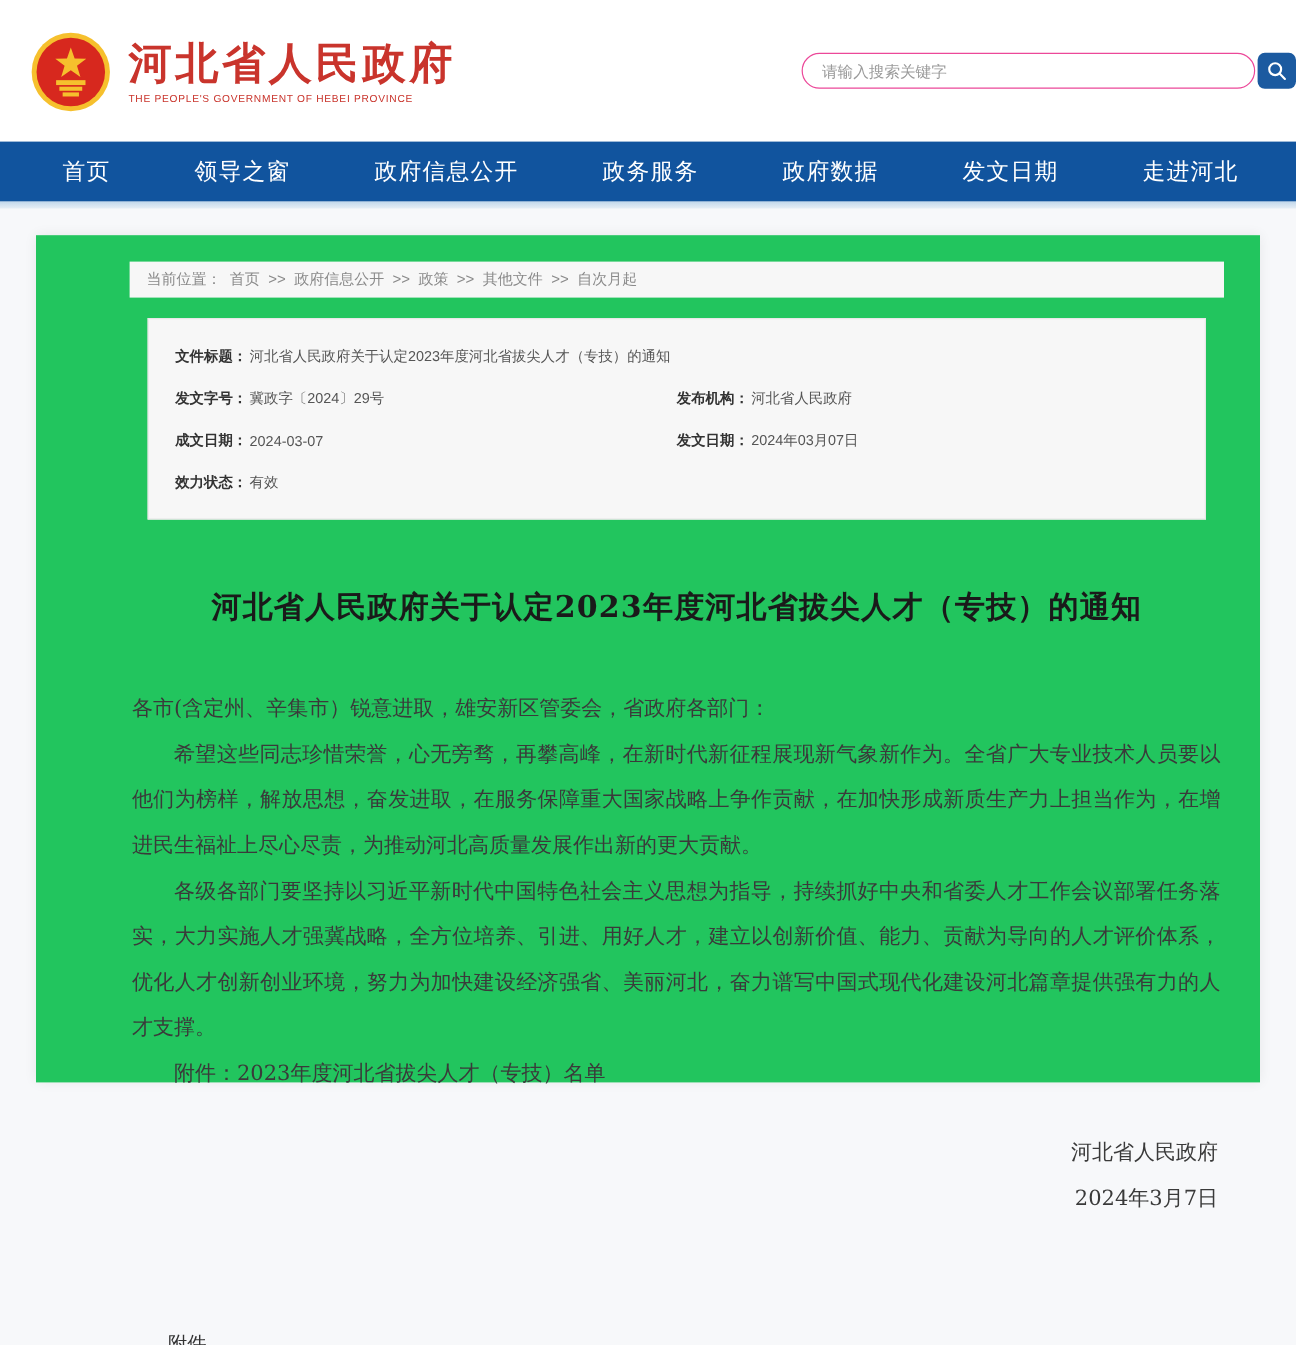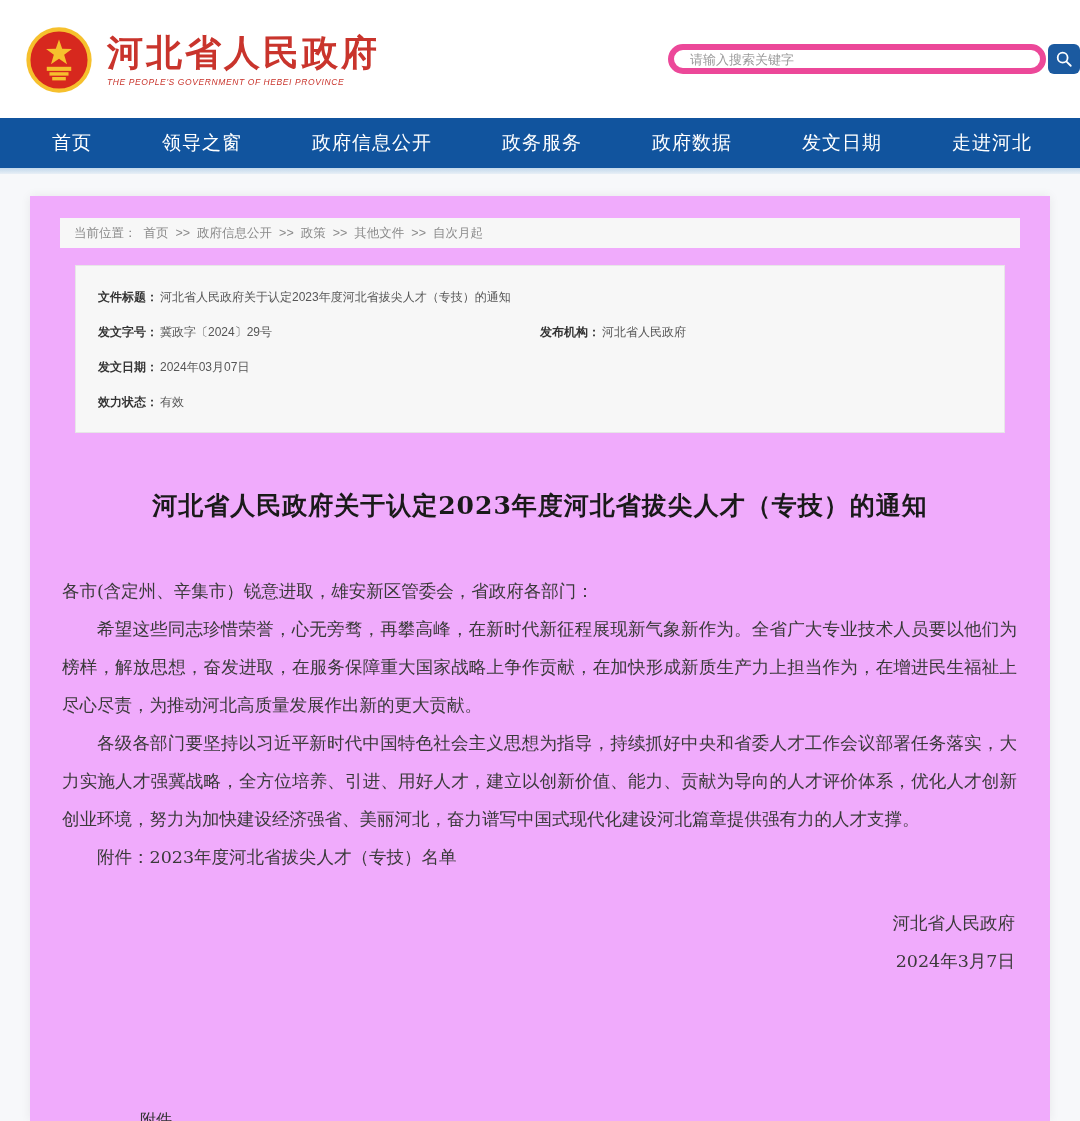--- a/index.html
+++ b/index.html
@@ -12,42 +12,42 @@
                display:flex; gap:10px; align-items:center; }
   .top-links .sep { color:#9a9a9a; }
   .top-links a { color:#6b6b6b; text-decoration:none; cursor:pointer; }
 
   
   .header { position:absolute; top:0; left:0; width:1080px; height:118px; background:#ffffff; }
   .logo-wrap { position:absolute; left:25px; top:26px; display:flex; align-items:center; gap:14px; cursor:pointer; }
   .emblem { width:68px; height:68px; }
   .site-title { color:#c9342c; font-weight:bold; font-size:36px; letter-spacing:3px;
                 font-family:"Liberation Sans", sans-serif; line-height:1.1; }
-  .site-sub { color:#c9342c; font-size:8.5px; letter-spacing:0.6px; margin-top:5px;font-style:italic; }
+  .site-sub { color:#c9342c; font-size:8.5px; letter-spacing:0.6px; margin-top:5px; }
 
   .search-area { position:absolute; top:44px; left:668px; width:412px; height:30px; display:flex; }
-  .search-input { width:378px; height:30px; border:6px solid #ec4899; border-radius:15px;
+  .search-input { width:378px; height:30px; border:1px solid #ec4899; border-radius:15px;
                   padding:0 16px; font-size:13px; color:#333; outline:none; background:#fff; }
   .search-input::placeholder { color:#9a9a9a; }
   .search-btn { width:32px; height:30px; margin-left:2px; background:#1b5aa0; border:none;
                 border-radius:6px; display:flex; align-items:center; justify-content:center; cursor:pointer; }
 
   
   .nav { position:absolute; top:118px; left:0; width:1080px; height:50px; background:#11549e;
          display:flex; align-items:center; justify-content:space-between; padding:0 48px 0 52px; }
   .nav-item { color:#ffffff; font-size:19px; letter-spacing:1px; cursor:pointer; white-space:nowrap; }
   .nav-underline { position:absolute; top:168px; left:0; width:1080px; height:6px;
                    background:linear-gradient(#c2d8eb,#e8eff6); }
 
   
   .body-bg { position:absolute; top:174px; left:0; width:1080px; height:947px; background:#f7f8fa; }
 
   
-  .card { position:absolute; top:196px; left:30px; width:1020px; height:925px; background:#f0abfc;
-          box-shadow:0 0 10px rgba(0,0,0,0.07); }
+  .card { position:absolute; top:196px; left:30px; width:1020px; height:706px; background:#22c55e;
+          box-shadow:0 0 10px rgba(0,0,0,0.07);padding-left:48px; }
 
   .breadcrumb { margin:22px 30px 0 30px; height:30px; background:#f7f7f7; display:flex;
                 align-items:center; padding:0 14px; font-size:12.5px; color:#8a8a8a; gap:7px; white-space:nowrap; }
   .breadcrumb a { color:#8a8a8a; text-decoration:none; cursor:pointer; }
 
   .meta-box { margin:17px 45px 0 45px; background:#f7f7f7; border:1px solid #e7e7e7;
               padding:14px 22px 12px 22px; }
   .meta-row { display:flex; min-height:35px; align-items:center; }
   .meta-cell { flex:1; font-size:12px; color:#555; display:flex; align-items:center; }
   .meta-cell b { color:#333; font-weight:bold; margin-right:2px; }
@@ -144,20 +144,24 @@
           <b>发文字号：</b>
           <span>冀政字〔2024〕29号</span>
         </div>
         <div class="meta-cell">
           <b>发布机构：</b>
           <span>河北省人民政府</span>
         </div>
       </div>
       <div class="meta-row">
         <div class="meta-cell">
+          <b>成文日期：</b>
+          <span>2024-03-07</span>
+        </div>
+        <div class="meta-cell">
           <b>发文日期：</b>
           <span>2024年03月07日</span>
         </div>
       </div>
       <div class="meta-row">
         <div class="meta-cell">
           <b>效力状态：</b>
           <span>有效</span>
         </div>
       </div>

